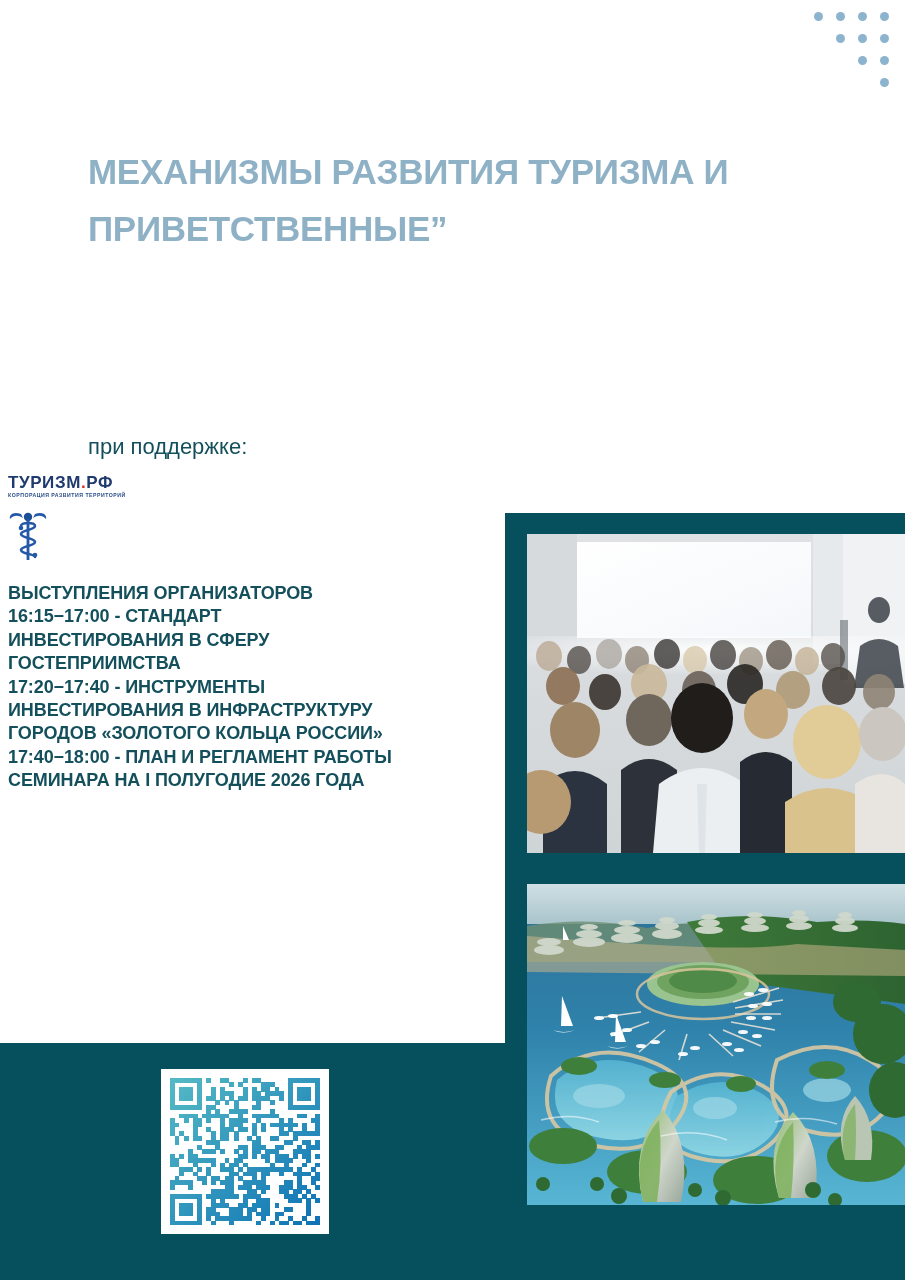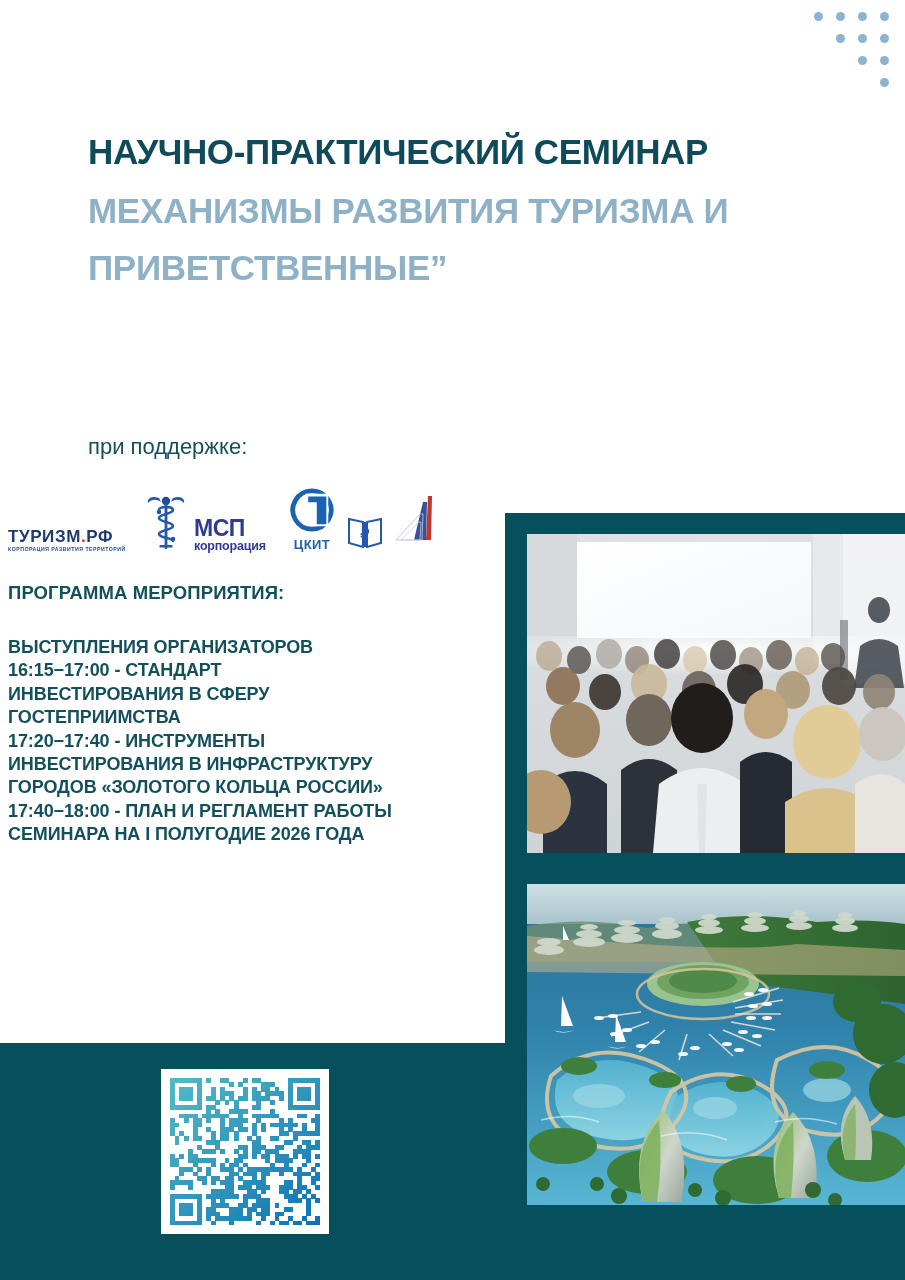--- a/index.html
+++ b/index.html
@@ -74,22 +74,23 @@
     font-weight: 400;
     color: #14505C;
   }
 
   
   .logos {
     position: absolute;
     left: 8px; top: 474px;
     width: 492px; height: 78px;
     display: flex;
-    align-items: flex-end;
+    align-items: flex-start;
     gap: 8px;
+    flex-direction: column;
   }
   .logo { position: relative; flex: none; }
 
   
   .logo-tourism { width: 130px; text-align: left; }
   .logo-tourism .t1 {
     font-size: 17px; font-weight: 700; letter-spacing: 0.6px;
     color: #1F3A6E; line-height: 1;
   }
   .logo-tourism .t1 .reddot { color: #D93025; }
@@ -186,21 +187,20 @@
       <div class="dot" style="background: rgb(141, 180, 206); right: 0px; top: 0px; width: 9px; height: 9px;"></div>
       <div class="dot" style="background: rgb(141, 180, 206); right: 44px; top: 22px; width: 9px; height: 9px;"></div>
       <div class="dot" style="background: rgb(141, 180, 206); right: 22px; top: 22px; width: 9px; height: 9px;"></div>
       <div class="dot" style="background: rgb(141, 180, 206); right: 0px; top: 22px; width: 9px; height: 9px;"></div>
       <div class="dot" style="background: rgb(141, 180, 206); right: 22px; top: 44px; width: 9px; height: 9px;"></div>
       <div class="dot" style="background: rgb(141, 180, 206); right: 0px; top: 44px; width: 9px; height: 9px;"></div>
       <div class="dot" style="background: rgb(141, 180, 206); right: 0px; top: 66px; width: 9px; height: 9px;"></div>
     </div>
 
   <div class="headline">
-    <div class="headline-main">НАУЧНО-ПРАКТИЧЕСКИЙ СЕМИНАР</div>
     <div class="headline-quoted">
       <div>МЕХАНИЗМЫ РАЗВИТИЯ ТУРИЗМА И</div>
       <div>ПРИВЕТСТВЕННЫЕ”</div>
     </div>
   </div>
 
   <div class="support-label">при поддержке:</div>
 
   <div class="logos">
 
@@ -254,21 +254,20 @@
         <path d="M36 4 L40 4 L39 48 L34 48 Z" fill="#C0392B"></path>
         <path d="M31 10 L35 10 L34 48 L22 48 Z" fill="#3B4E9B"></path>
         <path d="M28 22 L31 22 L30 48 L4 48 Z" fill="none" stroke="#B8C3D8" stroke-width="0.9"></path>
         <path d="M27 30 L29 30 L28 48 L9 48 Z" fill="none" stroke="#C8D0E0" stroke-width="0.8"></path>
       </svg>
     </div>
 
   </div>
 
   <div class="program">
-    <div class="program-title">ПРОГРАММА МЕРОПРИЯТИЯ:</div>
     <div id="programList">
         <div class="program-item">ВЫСТУПЛЕНИЯ ОРГАНИЗАТОРОВ</div>
         <div class="program-item">16:15−17:00 - СТАНДАРТ</div>
         <div class="program-item">ИНВЕСТИРОВАНИЯ В СФЕРУ</div>
         <div class="program-item">ГОСТЕПРИИМСТВА</div>
         <div class="program-item">17:20−17:40 - ИНСТРУМЕНТЫ</div>
         <div class="program-item">ИНВЕСТИРОВАНИЯ В ИНФРАСТРУКТУРУ</div>
         <div class="program-item">ГОРОДОВ «ЗОЛОТОГО КОЛЬЦА РОССИИ»</div>
         <div class="program-item">17:40−18:00 - ПЛАН И РЕГЛАМЕНТ РАБОТЫ</div>
         <div class="program-item">СЕМИНАРА НА I ПОЛУГОДИЕ 2026 ГОДА</div>

